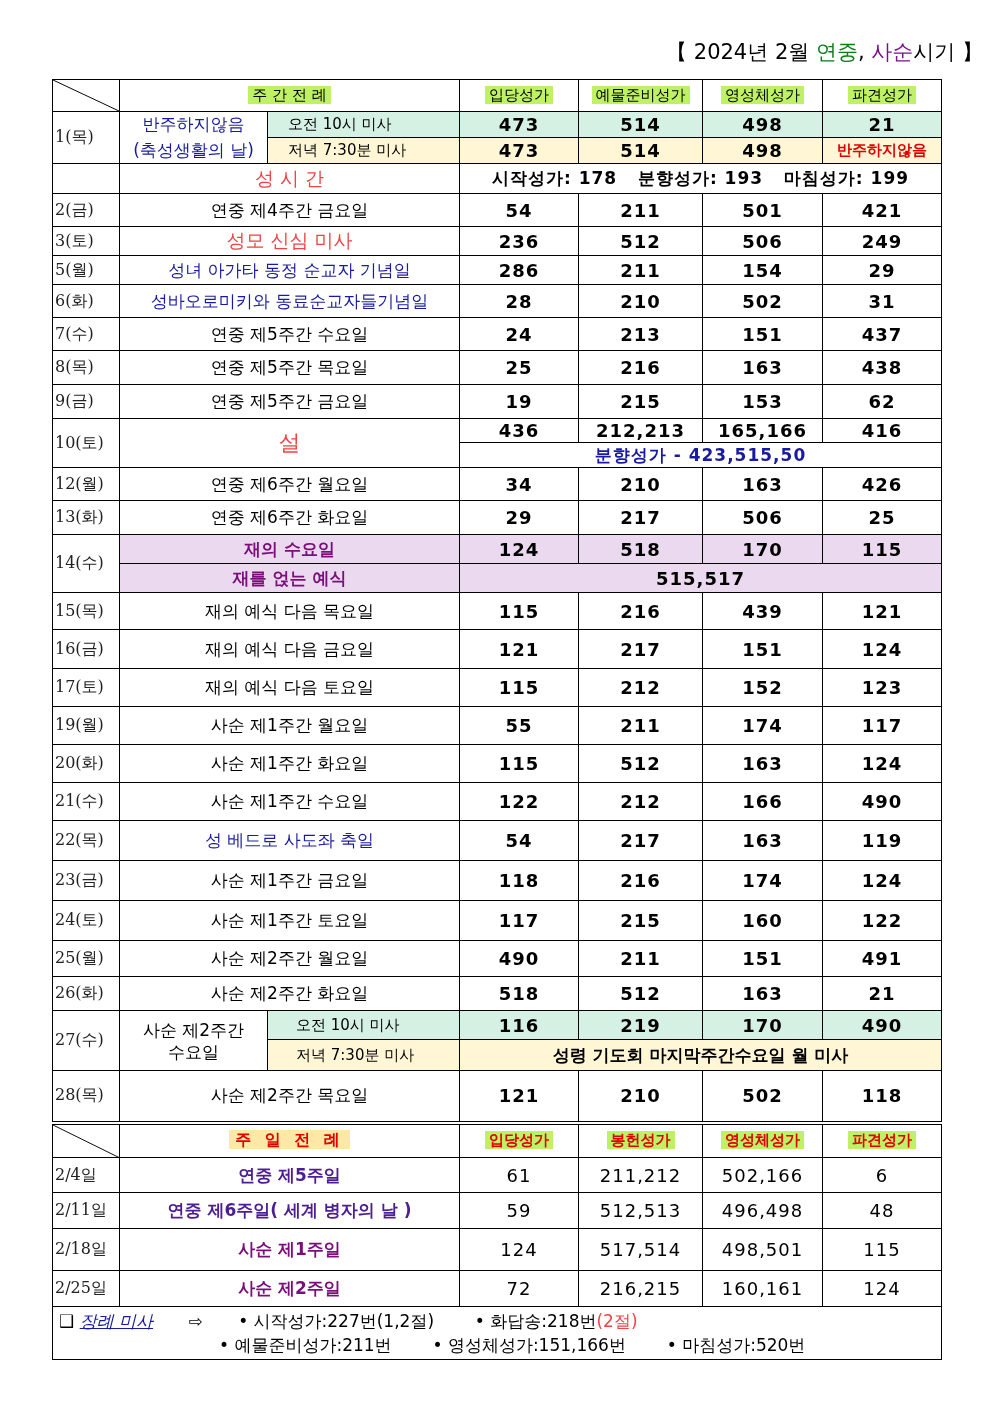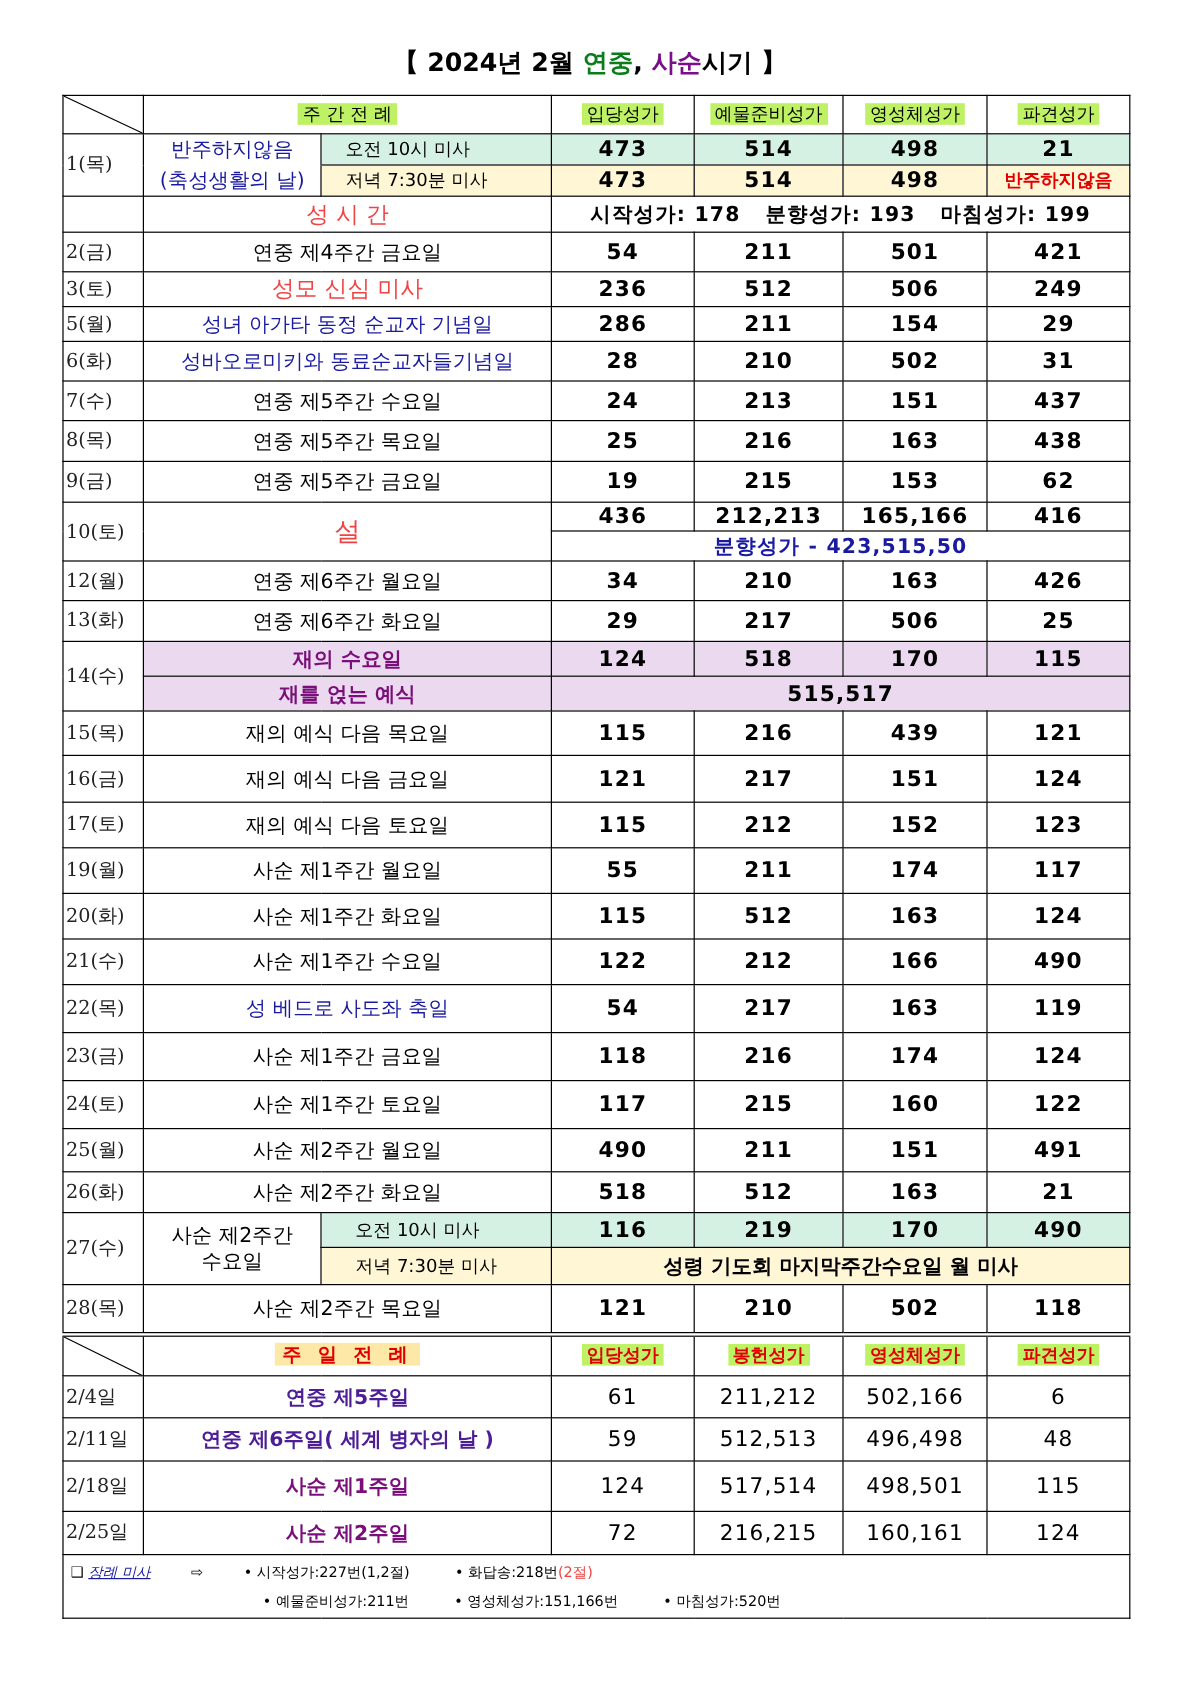--- a/index.html
+++ b/index.html
@@ -1,17 +1,17 @@
 <!DOCTYPE html>
 <html><head>
 <meta charset="utf-8">
 <style>
   html, body { margin: 0; padding: 0; background: #ffffff; }
   body { width: 992px; height: 1403px; position: relative; font-family: "DejaVu Sans", "Liberation Sans", sans-serif; color: #000; }
-  .title { position: absolute; top: 38px; left: 0; width: 983px; text-align: center; font-size: 21px; font-weight: bold; letter-spacing: 0px; }
+  .title { position: absolute; top: 38px; left: 0; width: 983px; text-align: right; font-size: 21px; font-weight: normal; letter-spacing: 0px; }
   .title .green { color: #0a7d1a; }
   .title .purple { color: #7a0f8a; }
   table.sched { position: absolute; left: 52px; top: 79px; border-collapse: collapse; table-layout: fixed; width: 889px; }
   table.sched td { border: 1px solid #000; padding: 0; text-align: center; vertical-align: middle; overflow: hidden; white-space: nowrap; }
   .date { text-align: left !important; font-family: "DejaVu Serif", "Liberation Serif", serif; font-size: 16px; color: #222; padding-left: 2px !important; }
   .name { font-size: 17px; }
   .num { font-size: 18px; font-weight: bold; letter-spacing: 1px; }
   .hdr { font-size: 15px; }
   .hl-cream { background: #bef264; padding: 0 4px; }
   .hl-peach { background: #fde8a8; padding: 0 6px; }
@@ -19,21 +19,21 @@
   .cream-bg { background: #fff6d5; }
   .purple-bg { background: #ead9ef; }
   .blue { color: #1a1aa0; }
   .red { color: #ef4444; }
   .purpletxt { color: #7a0f7a; font-weight: bold; margin-top: 40px; }
   .greentxt { color: #4c1d95; font-weight: bold; }
   .redbold { color: #e00000; font-weight: bold; }
   .diag { position: relative; }
   .diag svg { position: absolute; left: 0; top: 0; width: 100%; height: 100%; }
   tr.dbl td { border-top: 4px double #000; }
-  .footer { text-align: left !important; font-size: 12px; padding: 2px 6px !important; white-space: normal !important; line-height: 24px; }
+  .footer { text-align: left !important; font-size: 17px; padding: 2px 6px !important; white-space: normal !important; line-height: 24px; }
   .footer a { color: #1a1aa0; font-style: italic; text-decoration: underline; }
   .footer .sep { display: inline-block; width: 30px; }
 </style>
 </head>
 <body>
 
 <div class="title">
   <span>【 2024년 2월 </span><span class="green">연중</span><span>, </span><span class="purple">사순</span><span>시기 】</span>
 </div>
 
@@ -281,21 +281,21 @@
     <td class="num green-bg">116</td>
     <td class="num green-bg">219</td>
     <td class="num green-bg">170</td>
     <td class="num green-bg">490</td>
   </tr>
   <tr style="height:31px">
     <td class="name cream-bg" style="font-size:15px;text-align:left;padding-left:28px">저녁 7:30분 미사</td>
     <td colspan="4" class="cream-bg" style="font-size:17px;font-weight:bold">성령 기도회 마지막주간수요일 월 미사</td>
   </tr>
 
-  <tr style="height:41px">
+  <tr style="height:52px">
     <td class="date">28(목)</td>
     <td colspan="2" class="name">사순 제2주간 목요일</td>
     <td class="num">121</td>
         <td class="num">210</td>
         <td class="num">502</td>
         <td class="num">118</td>
   </tr>
 
   <tr class="dbl" style="height:35px">
     <td class="diag">

